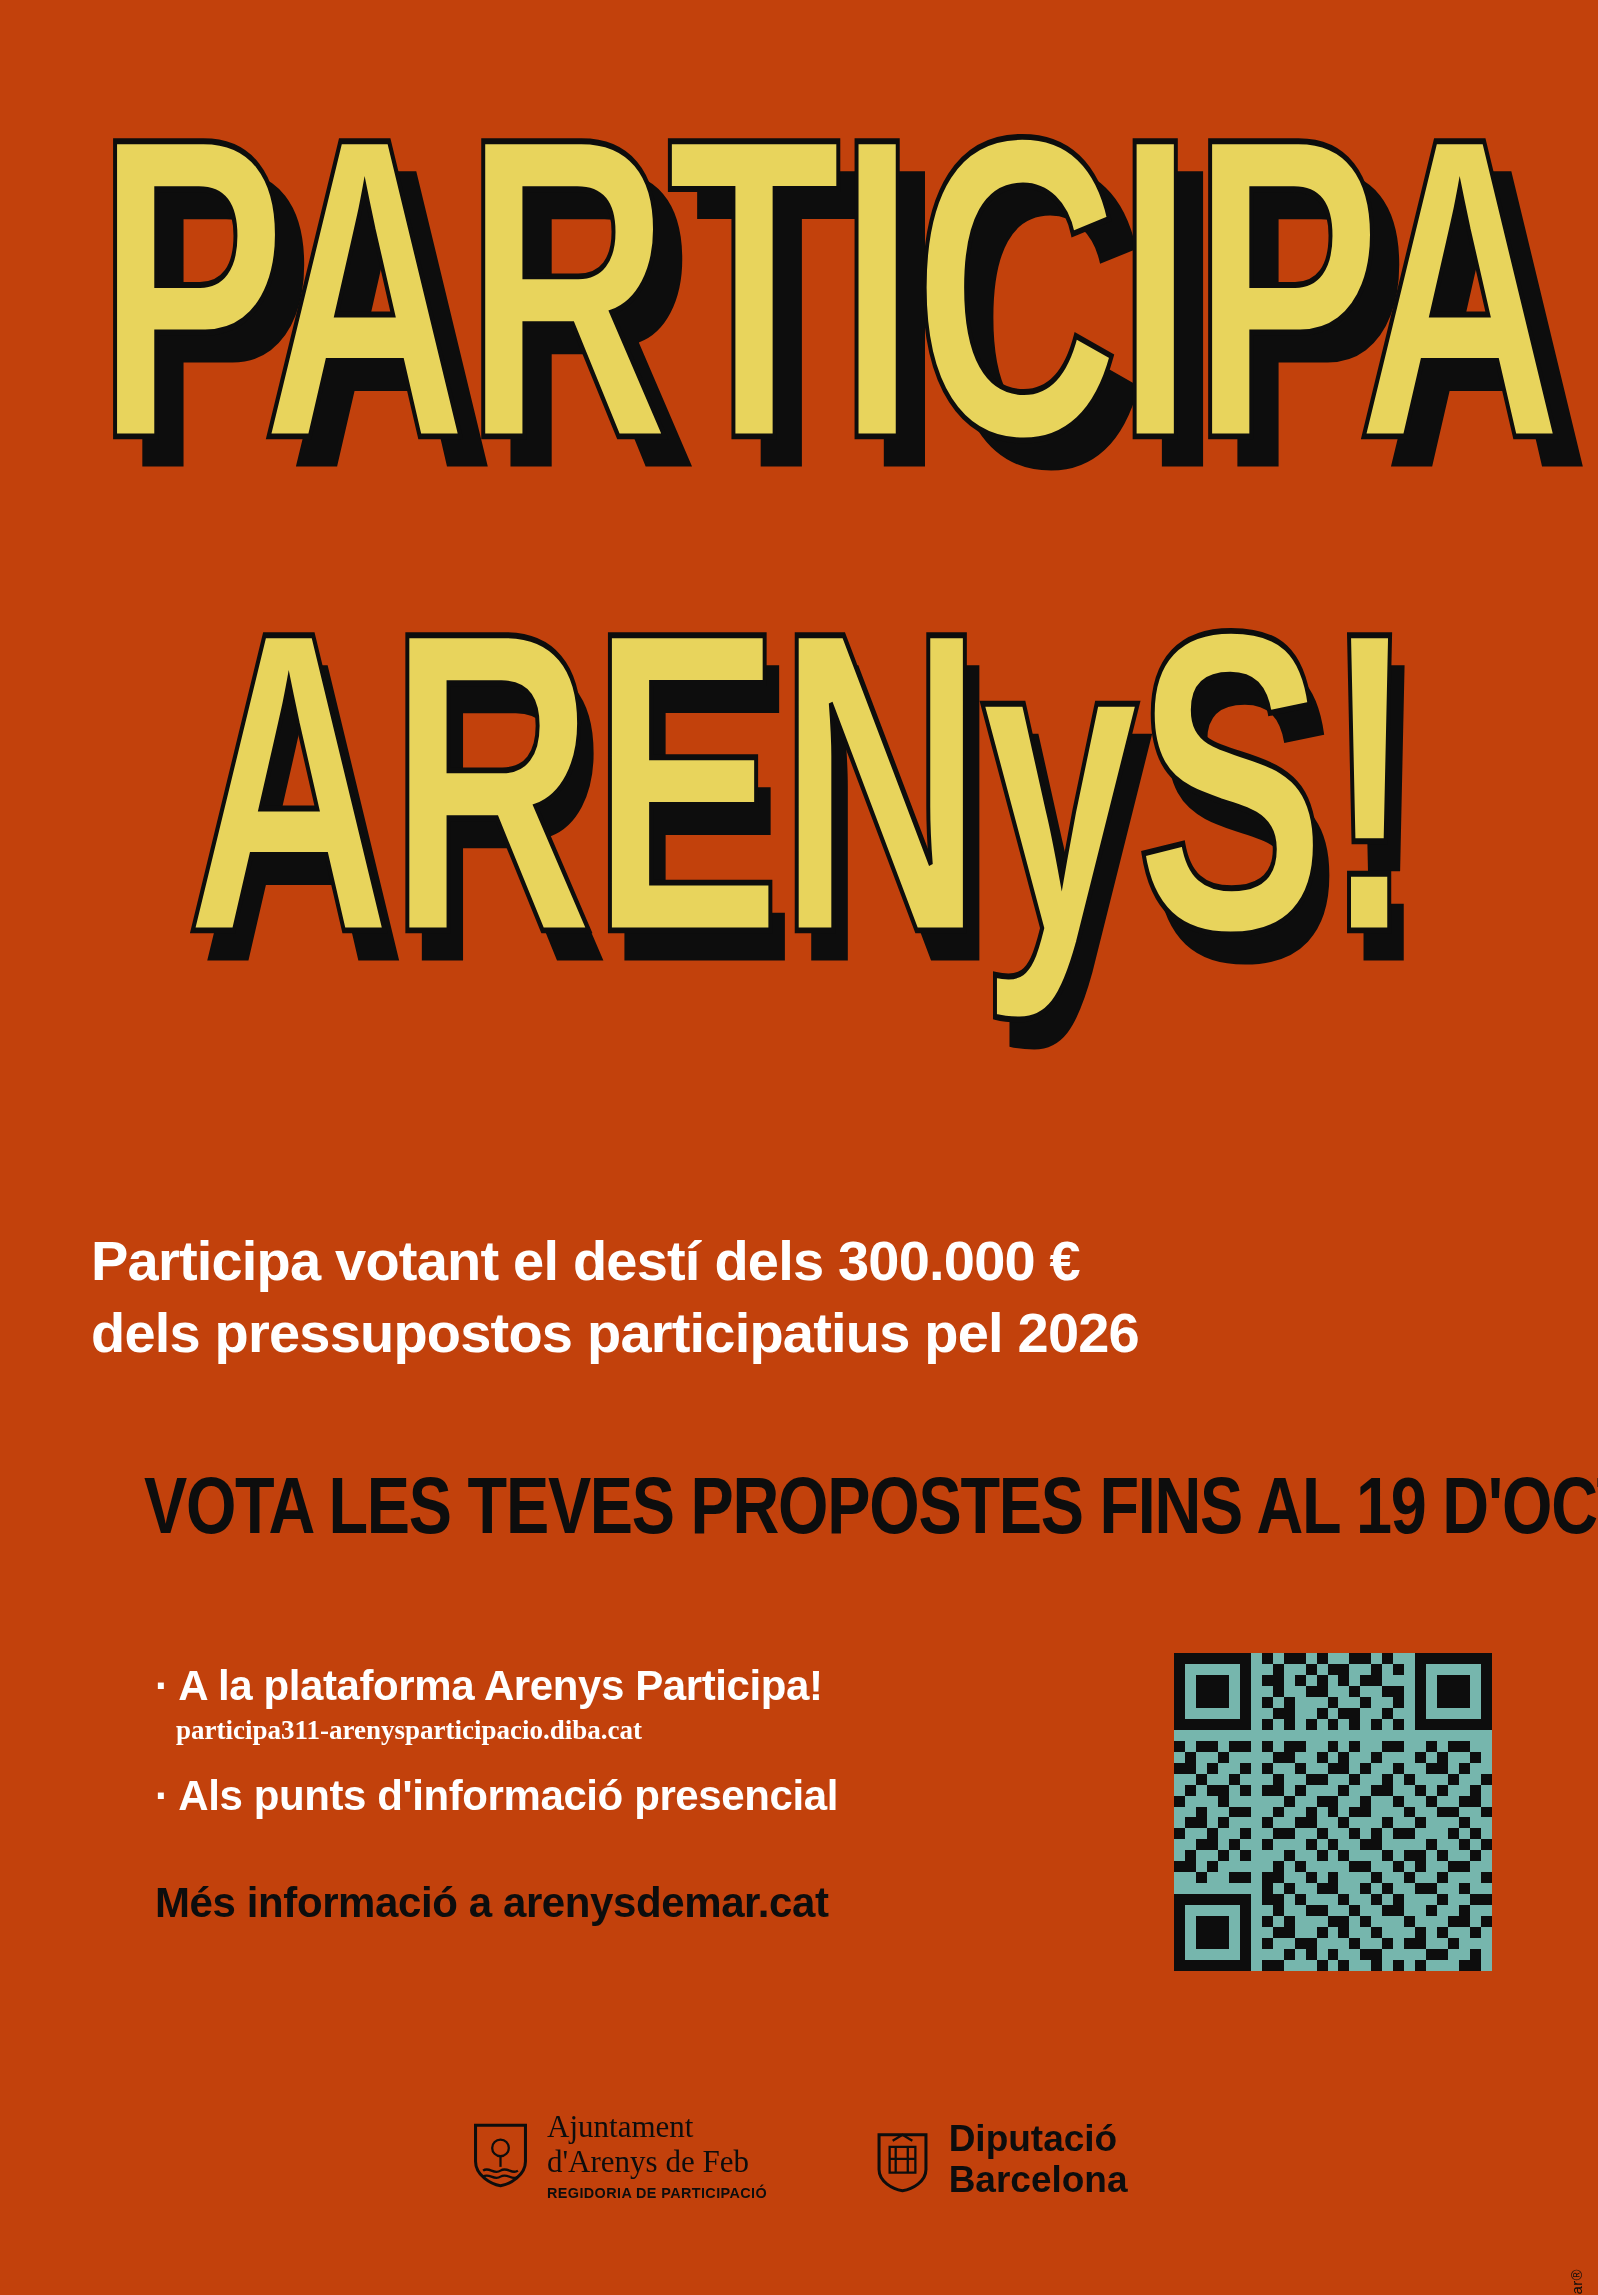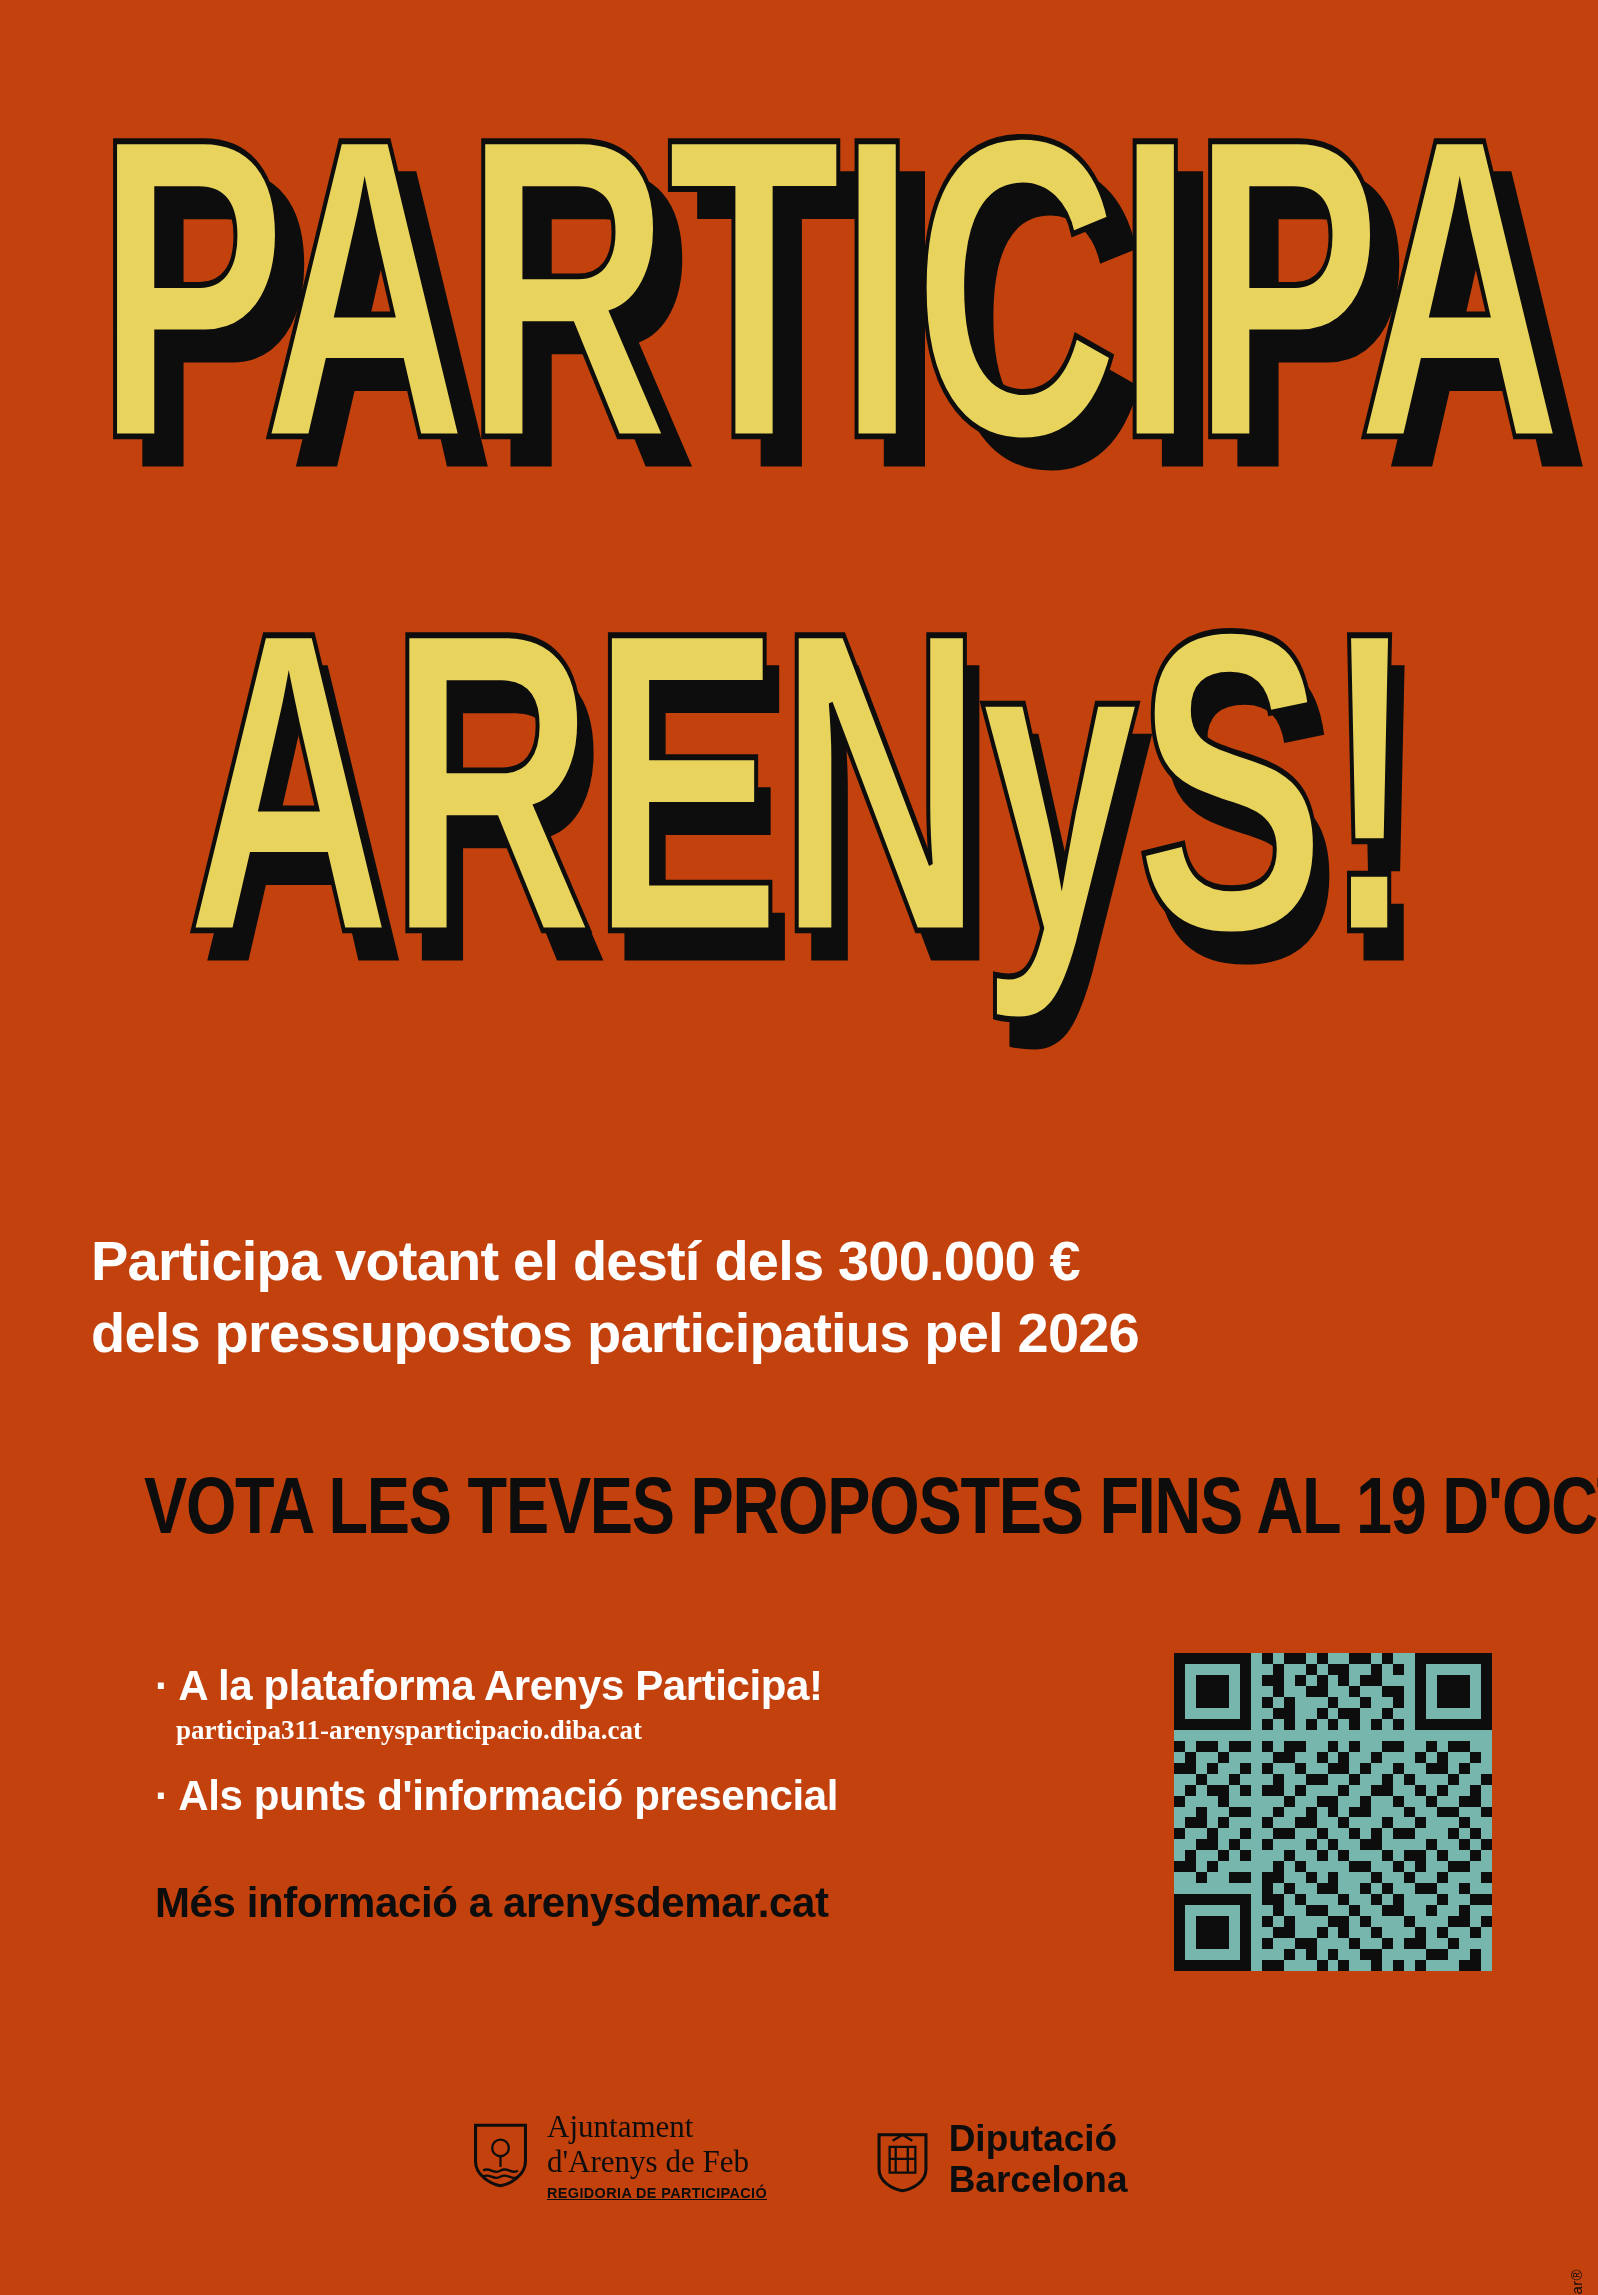--- a/index.html
+++ b/index.html
@@ -161,21 +161,20 @@
     font-size: 31px;
     line-height: 1.12;
     font-weight: normal;
   }
   .logo-text-sub {
     font-family: "Liberation Sans", sans-serif;
     font-size: 14.4px;
     font-weight: bold;
     letter-spacing: 0.4px;
     margin-top: 5.3px;
-    text-decoration: underline;
   }
   .diba-text {
     font-family: "Liberation Sans", sans-serif;
     font-size: 37px;
     font-weight: bold;
     line-height: 1.1;
   }
 
   
   .credit {

